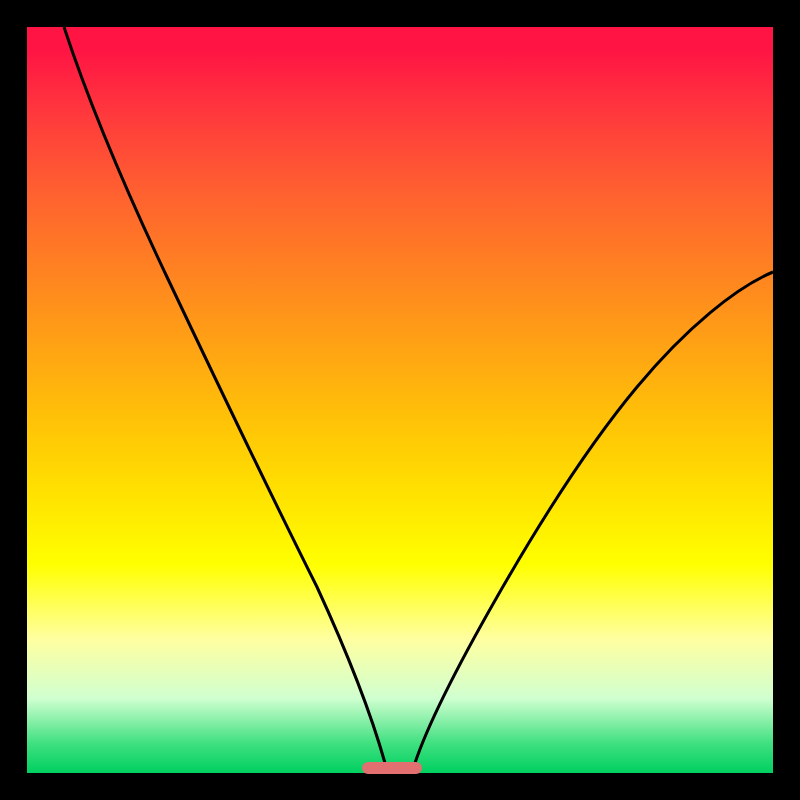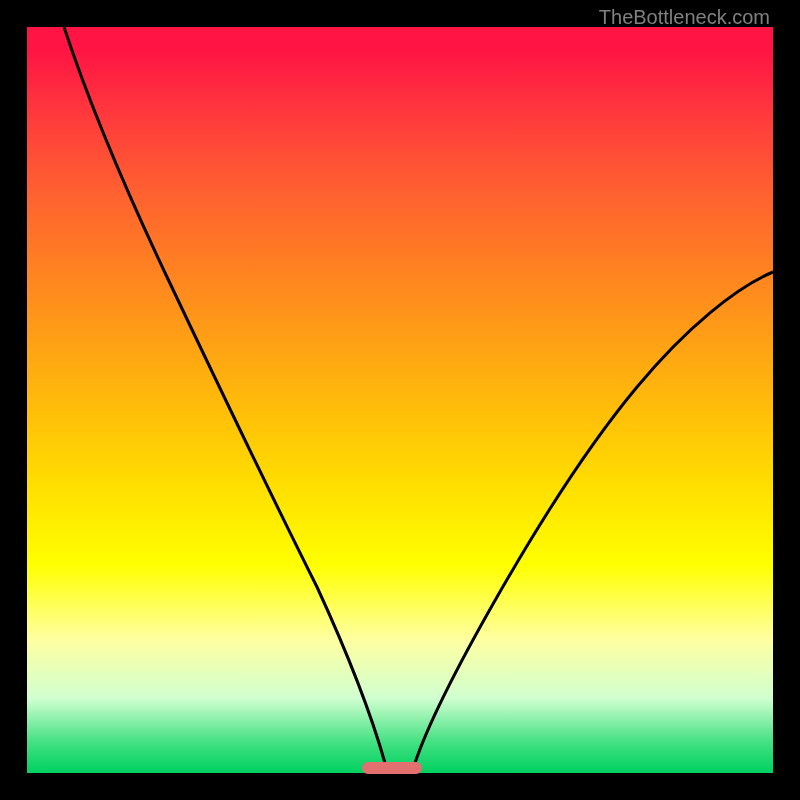--- a/index.html
+++ b/index.html
@@ -52,21 +52,20 @@
     font-size: 20px;
     color: #808080;
     font-weight: normal;
   }
 </style>
 </head>
 <body>
 
 <div class="chart-container">
 
-  <div class="attribution">TheBottleneck.com</div>
 
   <div class="plot-area">
 
     <svg class="curve-svg" viewBox="0 0 746 746" preserveAspectRatio="none">
 
       <path d="M 37 0
                C 60 70, 95 155, 140 250
                C 185 345, 235 450, 290 560
                C 320 625, 345 690, 358 736" stroke="#000" stroke-width="3" fill="none"></path>
 

